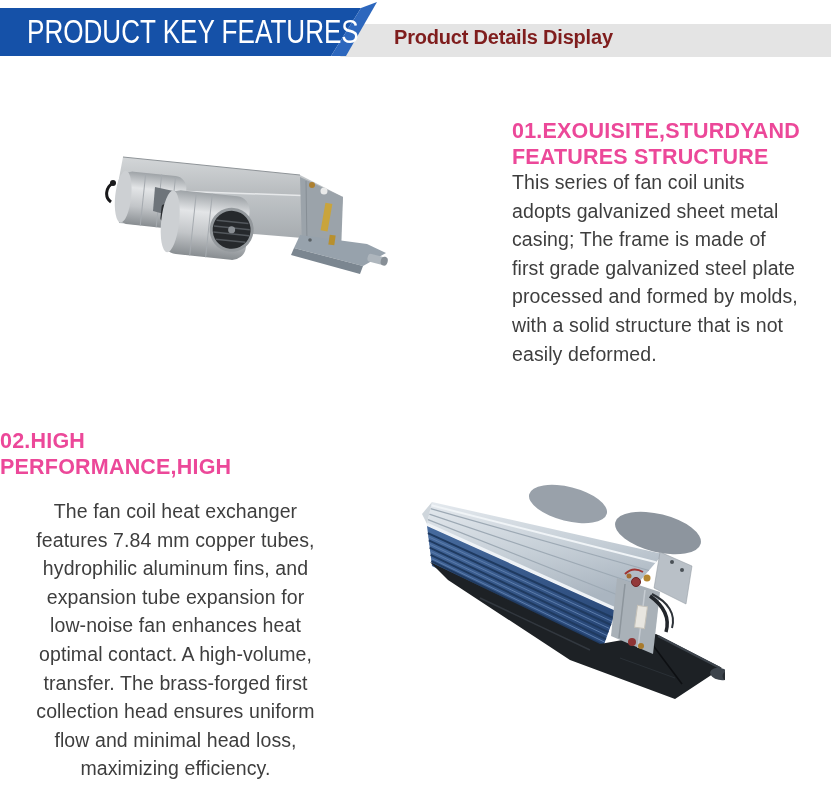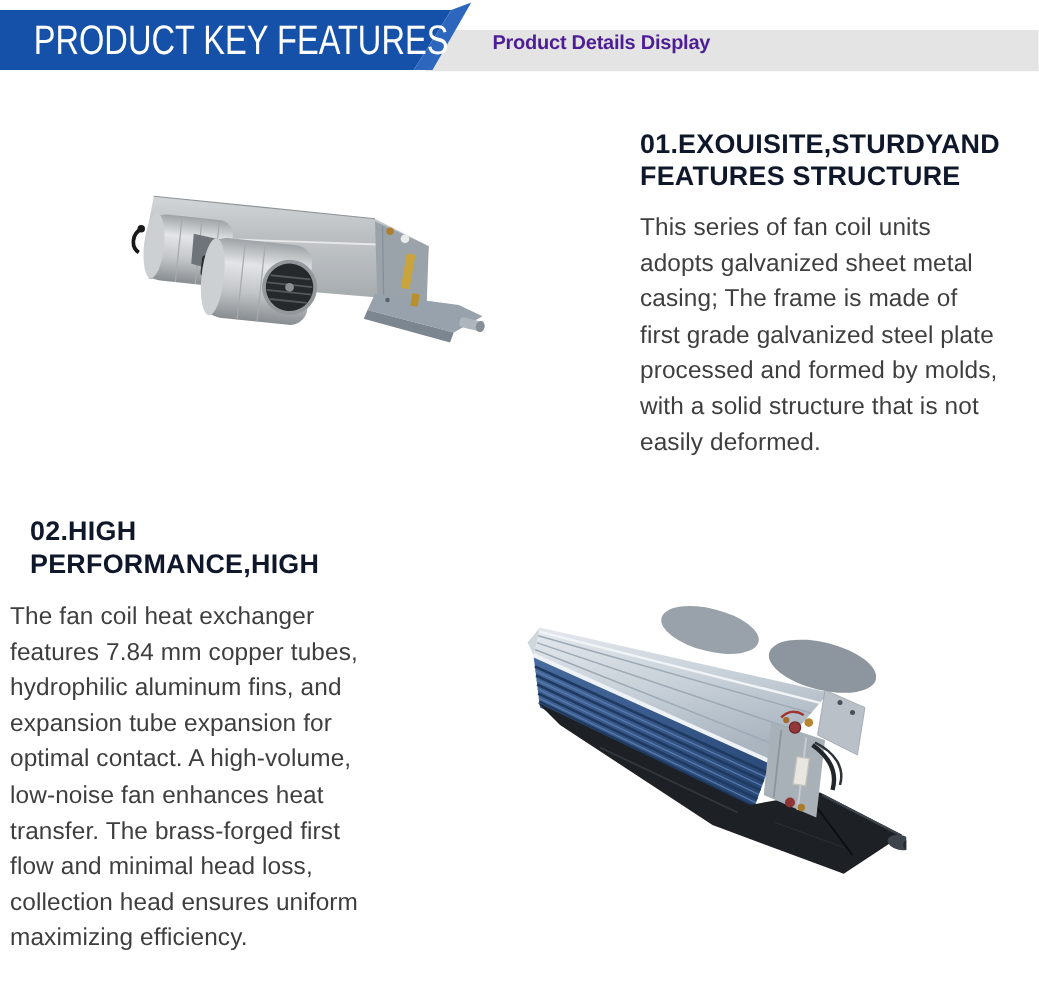--- a/index.html
+++ b/index.html
@@ -10,33 +10,33 @@
   .abs{position:absolute;}
   
   #header-svg{left:0;top:0;}
   .banner-label{
     left:27px;top:13px;width:420px;
     color:#ffffff;font-size:33px;font-weight:normal;letter-spacing:0px;
     transform:scaleX(0.79);transform-origin:left center;white-space:nowrap;
   }
   .details-title{
     left:394px;top:26px;
-    color:#4c1d95;font-size:16px;font-weight:bold;letter-spacing:-0.2px;white-space:nowrap;
+    color:#7f1d1d;font-size:20px;font-weight:bold;letter-spacing:-0.2px;white-space:nowrap;
   }
   
   .feature-heading{
-    color:#0f172a;font-size:21.5px;font-weight:bold;line-height:25.5px;letter-spacing:0.2px;
+    color:#ec4899;font-size:21.5px;font-weight:bold;line-height:25.5px;letter-spacing:0.2px;margin-top:16px;
   }
   .feature-body{
     color:#3e3e3e;font-size:19.5px;font-weight:normal;line-height:28.6px;letter-spacing:0.1px;
   }
   #feature-1-heading{left:512px;top:103px;width:320px;}
   #feature-1-body{left:512px;top:168px;width:322px;}
-  #feature-2-heading{left:24px;top:413px;width:330px;}
-  #feature-2-body{left:8px;top:479px;width:335px;}
+  #feature-2-heading{left:0;top:413px;width:330px;}
+  #feature-2-body{left:8px;top:497px;width:335px;text-align:center;}
   #figure-1{left:105px;top:145px;}
   #figure-2{left:420px;top:478px;}
   .tline{display:block;}
 </style>
 </head>
 <body>
 
 <svg id="header-svg" class="abs" width="831" height="60" viewBox="0 0 831 60">
   <polygon points="362,24 831,24 831,57 340,57" fill="#e4e4e4"></polygon>
   <polygon points="0,8 361,8 331,56 0,56" fill="#1551a8"></polygon>
@@ -133,25 +133,25 @@
 
 <div id="feature-2-heading" class="abs feature-heading">
     <span class="tline">02.HIGH</span>
     <span class="tline">PERFORMANCE,HIGH</span>
   </div>
 <div id="feature-2-body" class="abs feature-body">
     <span class="tline">The fan coil heat exchanger</span>
     <span class="tline">features 7.84 mm copper tubes,</span>
     <span class="tline">hydrophilic aluminum fins, and</span>
     <span class="tline">expansion tube expansion for</span>
+    <span class="tline">low-noise fan enhances heat</span>
     <span class="tline">optimal contact. A high-volume,</span>
-    <span class="tline">low-noise fan enhances heat</span>
     <span class="tline">transfer. The brass-forged first</span>
+    <span class="tline">collection head ensures uniform</span>
     <span class="tline">flow and minimal head loss,</span>
-    <span class="tline">collection head ensures uniform</span>
     <span class="tline">maximizing efficiency.</span>
   </div>
 
 <svg id="figure-2" class="abs" width="305" height="222" viewBox="0 0 305 222" role="img" aria-label="Fan coil unit with blue finned heat exchanger coil and black drain pan">
   <defs>
     <linearGradient id="topGrad2" x1="0" y1="0" x2="0.35" y2="1">
       <stop offset="0" stop-color="#e4e9ee"></stop>
         <stop offset="0.55" stop-color="#c6cfd7"></stop>
       <stop offset="1" stop-color="#aab5c0"></stop>
     </linearGradient>

